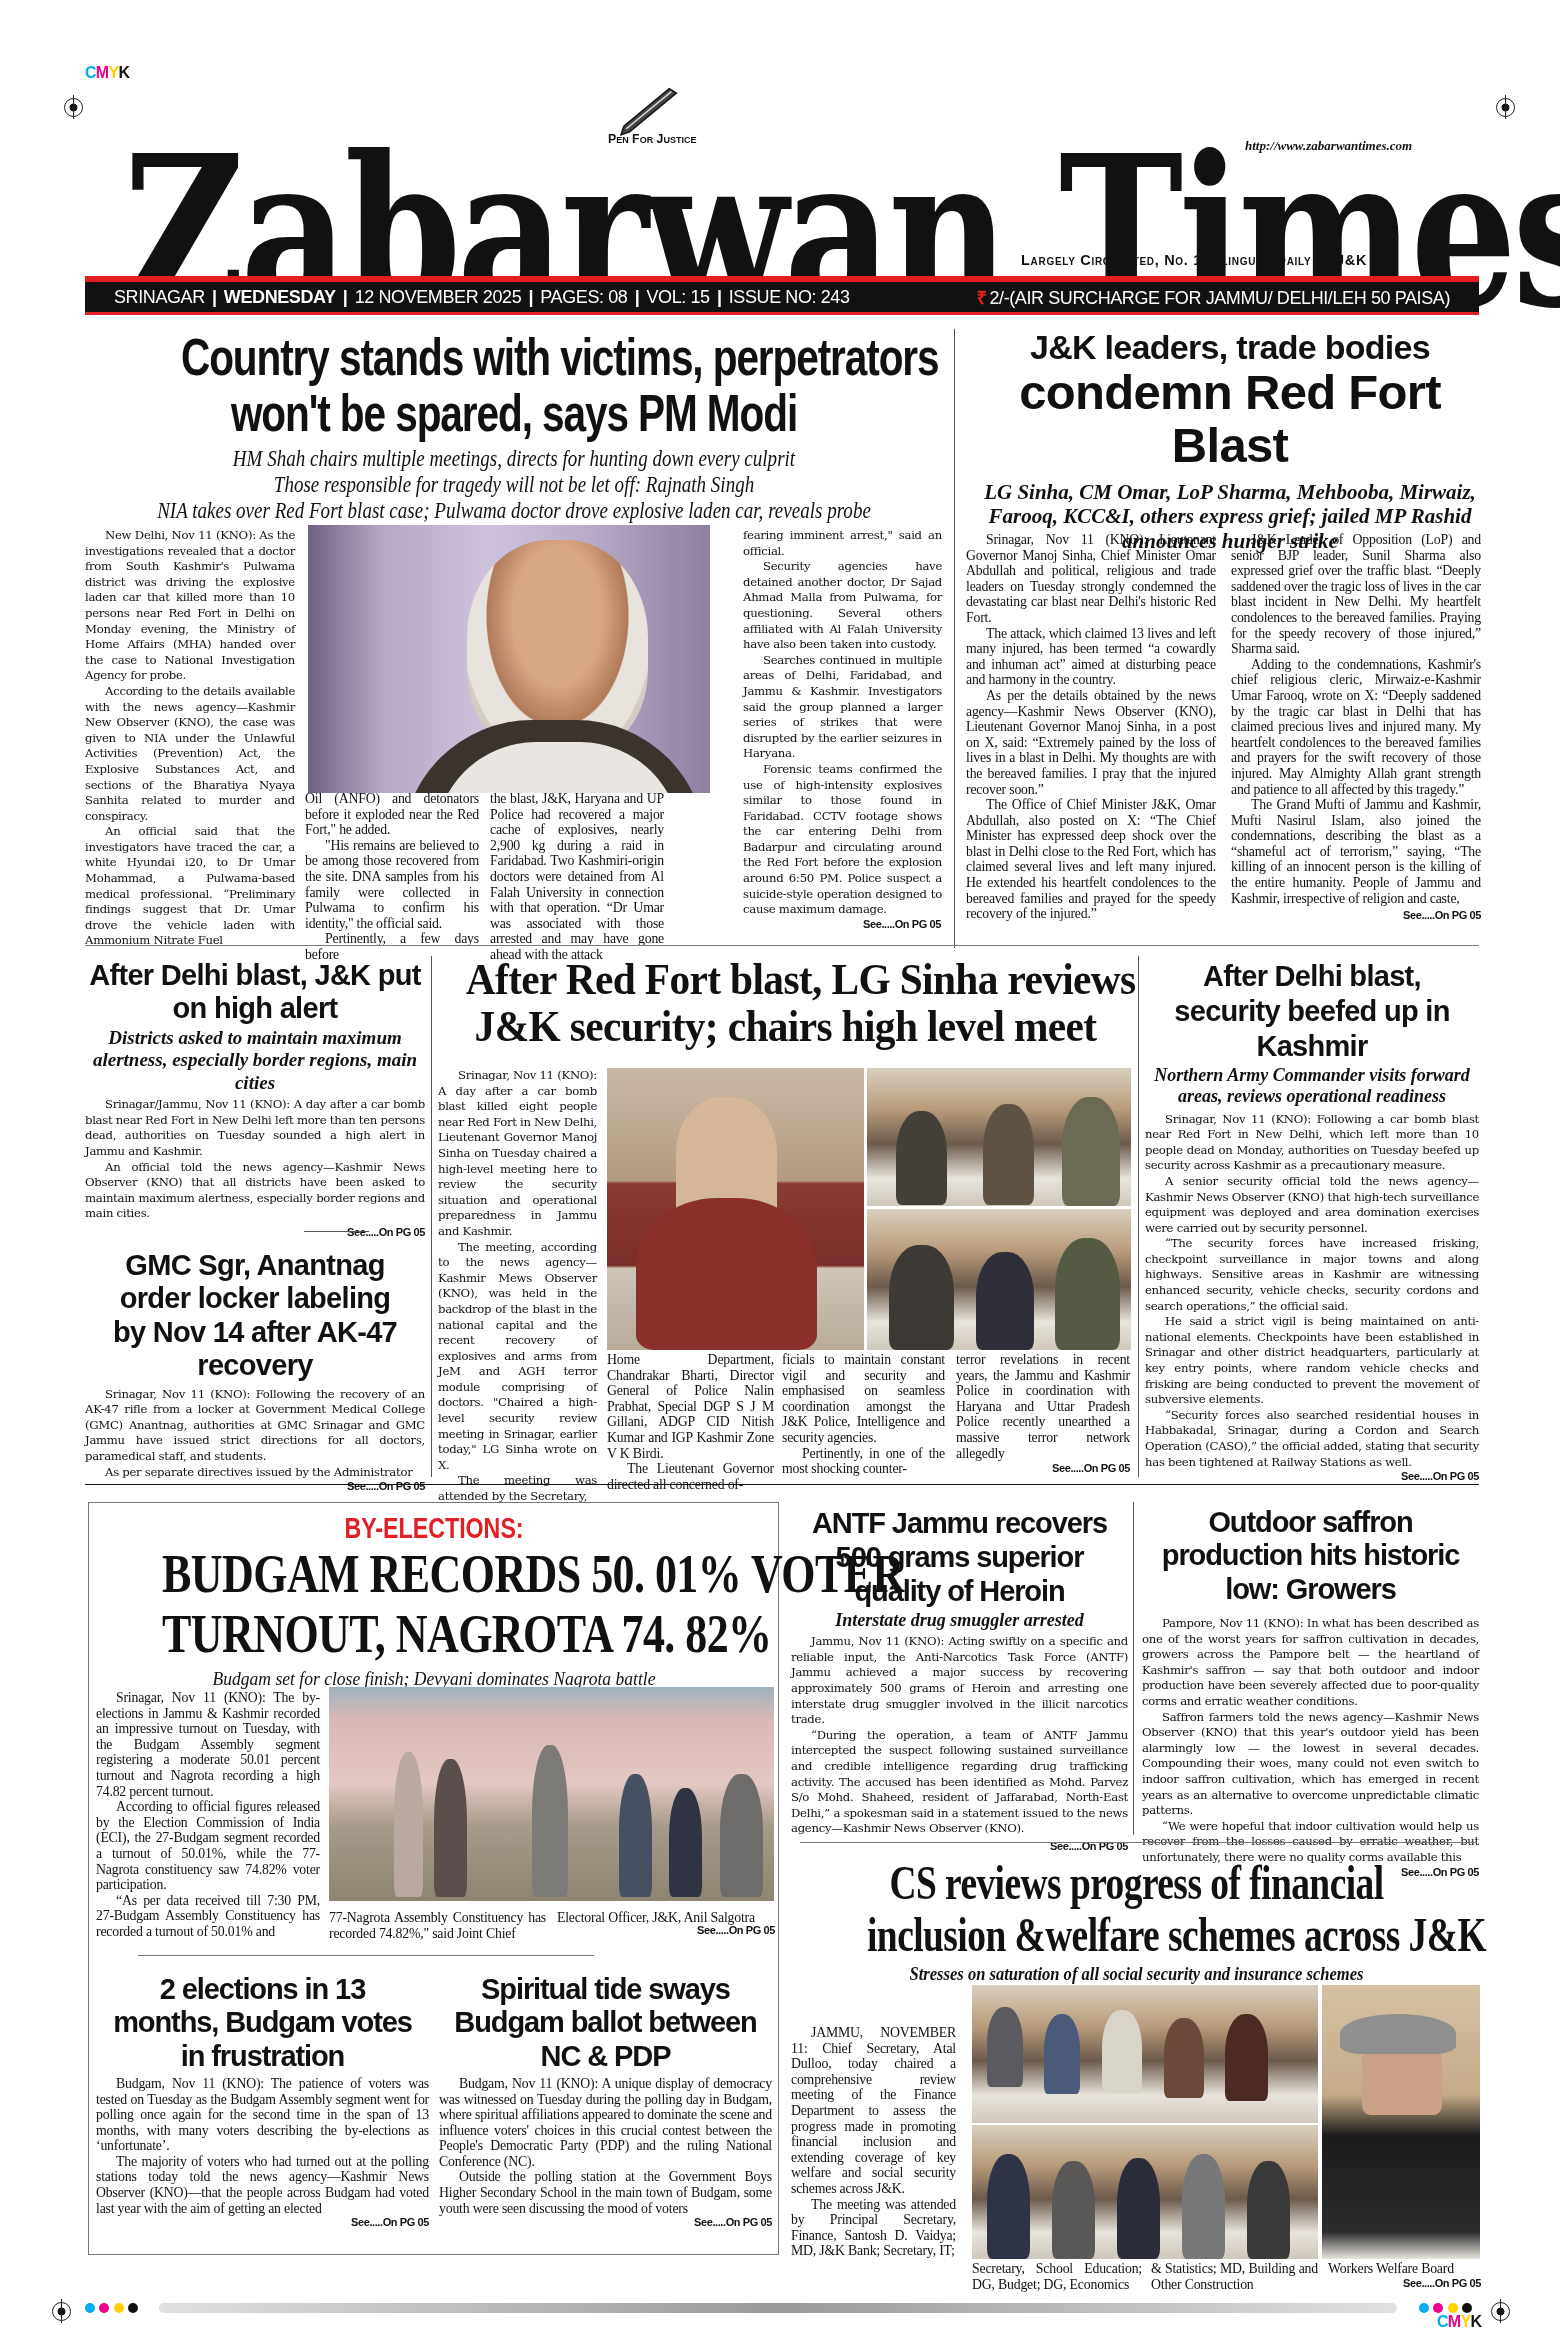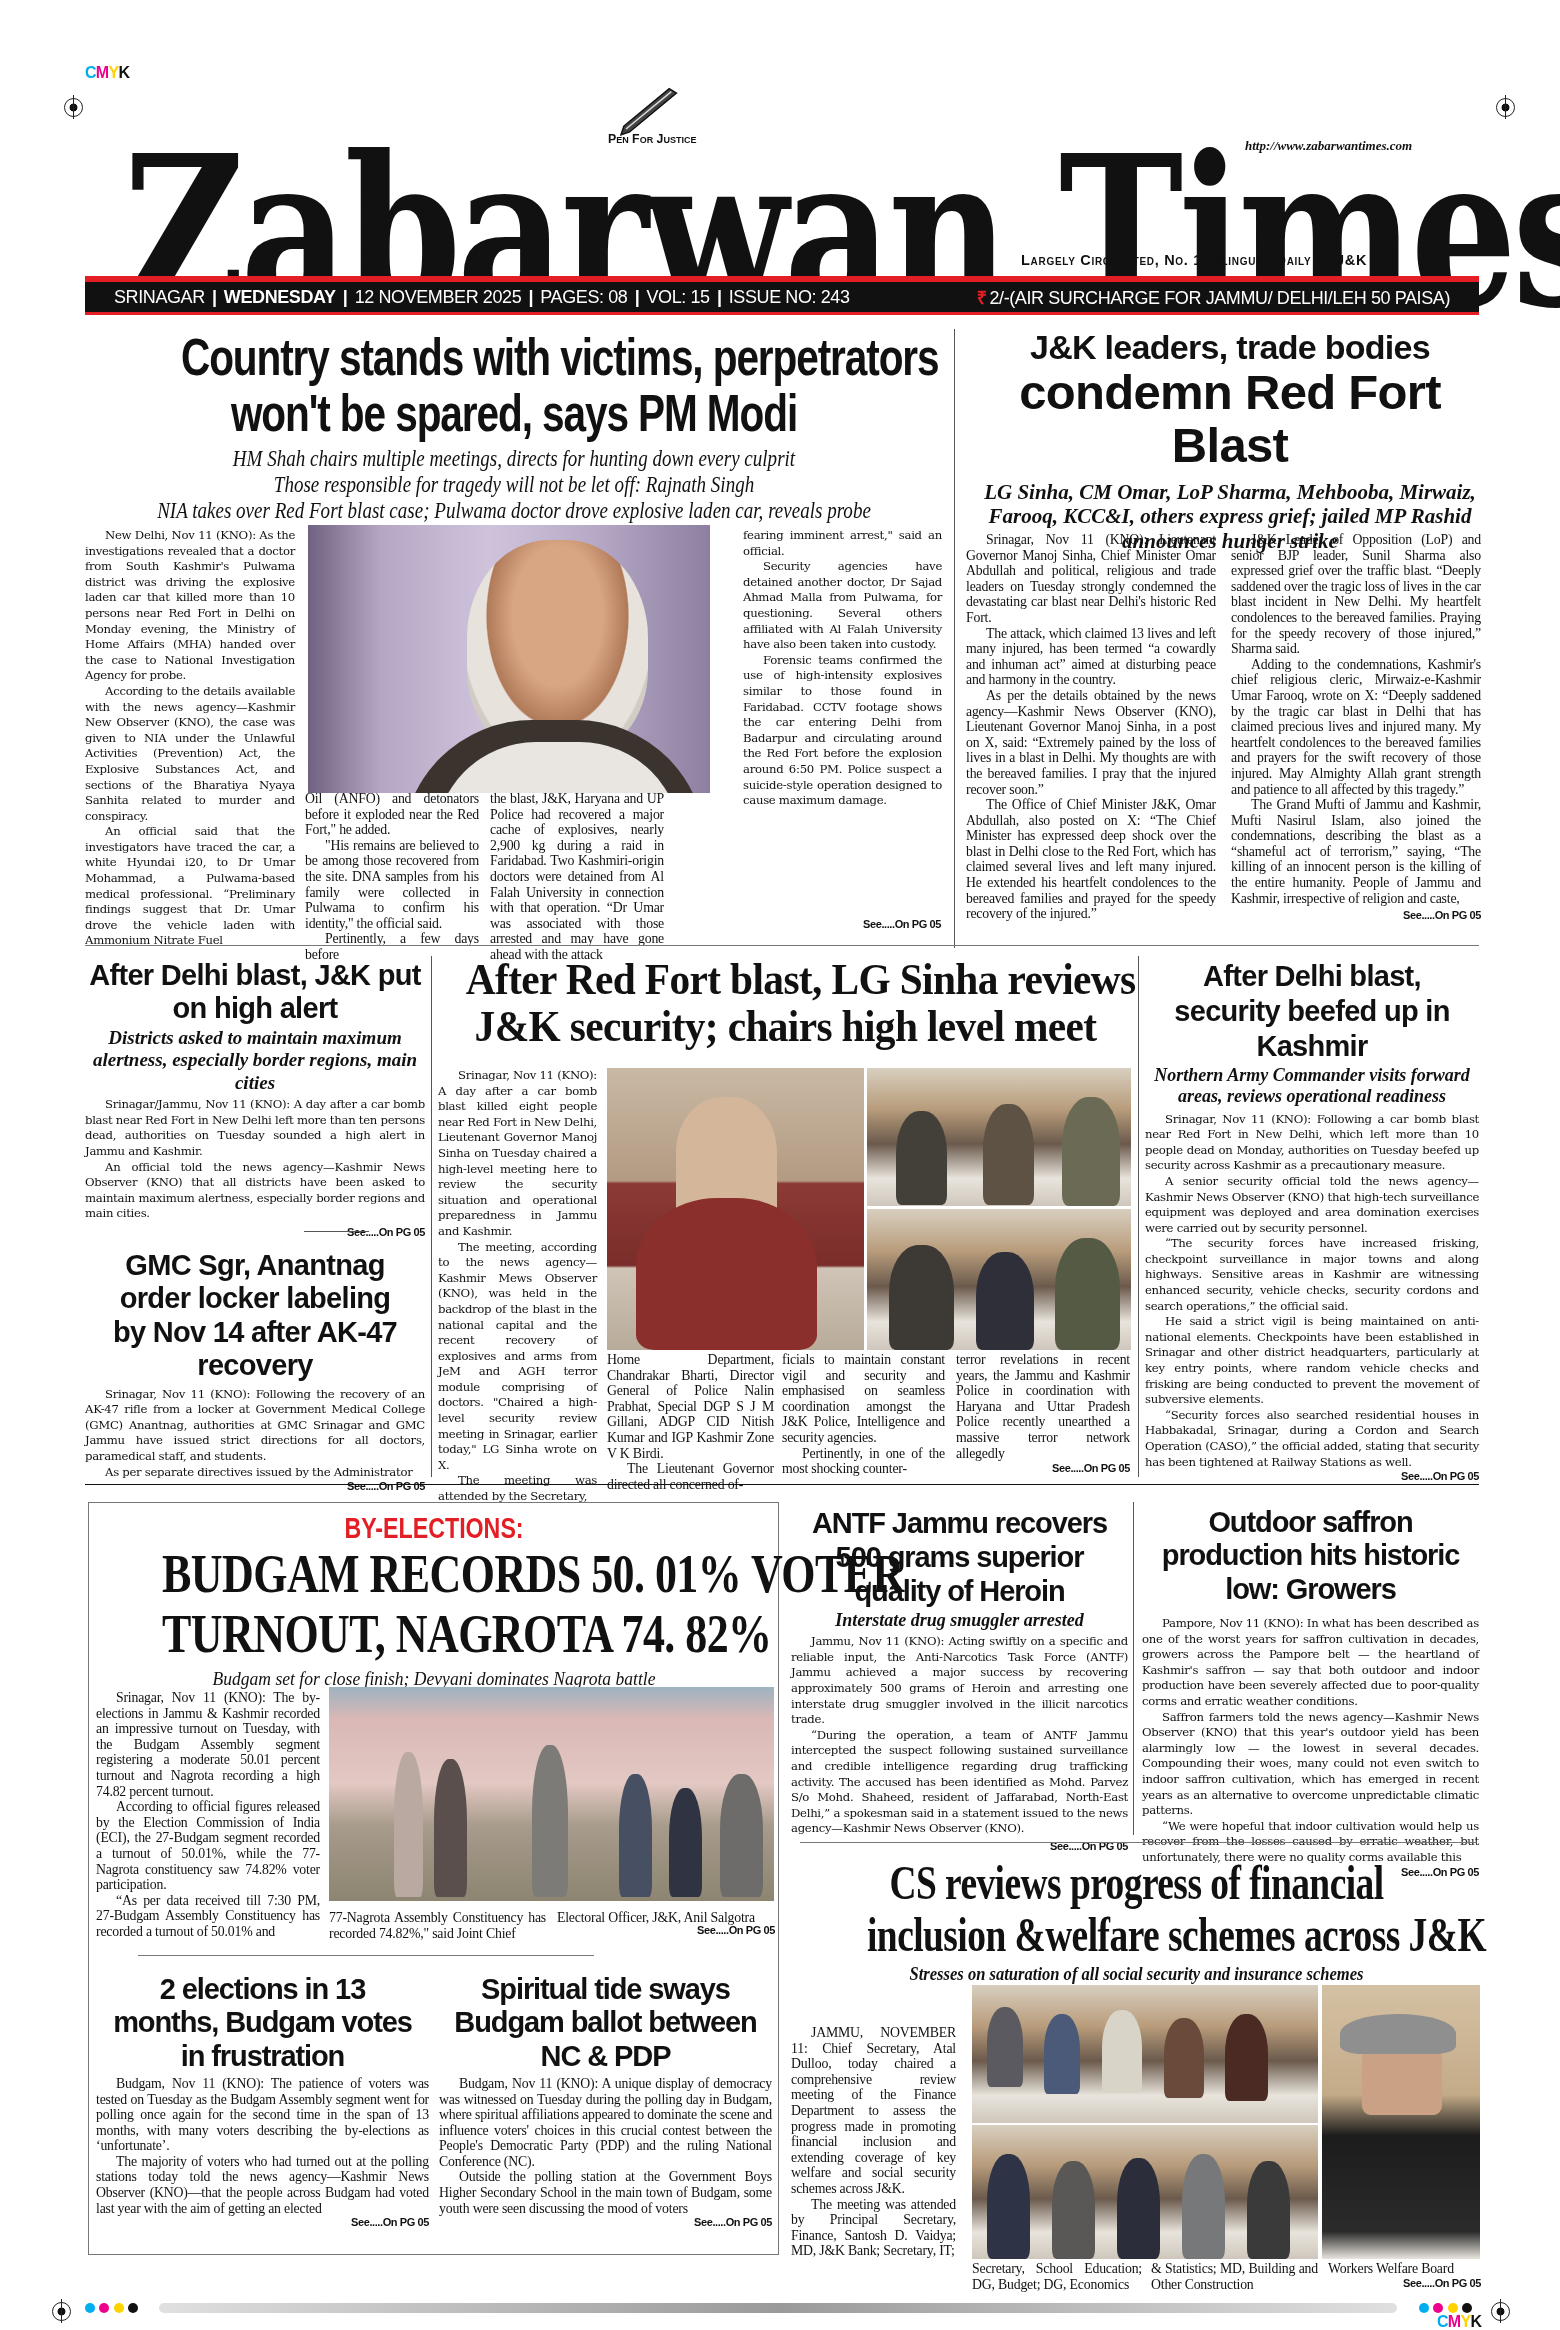--- a/index.html
+++ b/index.html
@@ -103,20 +103,21 @@
   <p style="text-indent:0">Oil (ANFO) and detonators before it exploded near the Red Fort," he added.</p>
   <p>"His remains are believed to be among those recovered from the site. DNA samples from his family were collected in Pulwama to confirm his identity," the official said.</p>
   <p>Pertinently, a few days before</p>
 </div>
 <div class="abs body-cond" style="left:490px;top:791px;width:174px;">
   <p style="text-indent:0">the blast, J&amp;K, Haryana and UP Police had recovered a major cache of explosives, nearly 2,900 kg during a raid in Faridabad. Two Kashmiri-origin doctors were detained from Al Falah University in connection with that operation. “Dr Umar was associated with those arrested and may have gone ahead with the attack</p>
 </div>
 <div class="abs body" style="left:743px;top:528px;width:199px;">
   <p style="text-indent:0">fearing imminent arrest," said an official.</p>
   <p>Security agencies have detained another doctor, Dr Sajad Ahmad Malla from Pulwama, for questioning. Several others affiliated with Al Falah University have also been taken into custody.</p>
+  <p>Searches continued in multiple areas of Delhi, Faridabad, and Jammu &amp; Kashmir. Investigators said the group planned a larger series of strikes that were disrupted by the earlier seizures in Haryana.</p>
   <p>Forensic teams confirmed the use of high-intensity explosives similar to those found in Faridabad. CCTV footage shows the car entering Delhi from Badarpur and circulating around the Red Fort before the explosion around 6:50 PM. Police suspect a suicide-style operation designed to cause maximum damage.</p>
 </div>
 <div class="abs see" style="left:796px;top:918px;width:145px;">See.....On PG 05</div>
 
 <div class="abs vrule" style="left:954px;top:329px;height:619px;"></div>
 
 <div class="abs" style="left:966px;top:329px;width:528px;">
   <div class="hl-condensed" style="font-size:34px;letter-spacing:-0.7px;">J&amp;K leaders, trade bodies</div>
   <div class="hl-condensed" style="font-size:49px;letter-spacing:-0.7px;">condemn Red Fort Blast</div>
   <div class="deck-bold" style="font-size:21px;margin-top:8px;padding:0 7.2px;">LG Sinha, CM Omar, LoP Sharma, Mehbooba, Mirwaiz, Farooq, KCC&amp;I, others express grief; jailed MP Rashid announces hunger strike</div>

